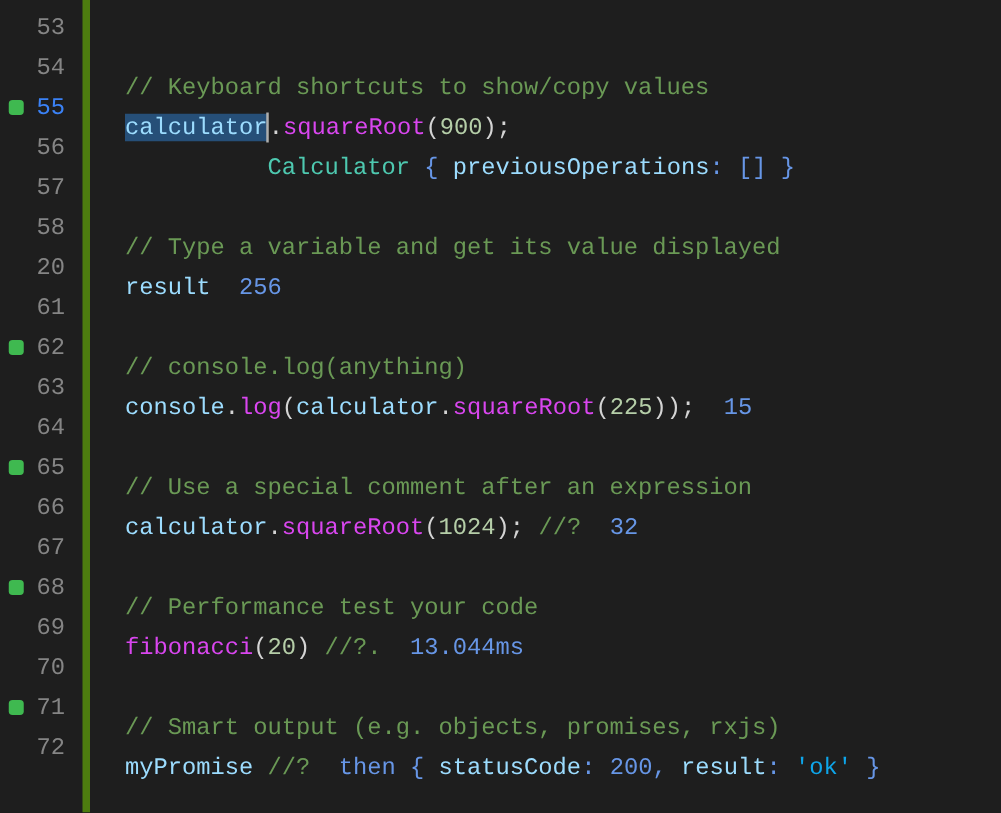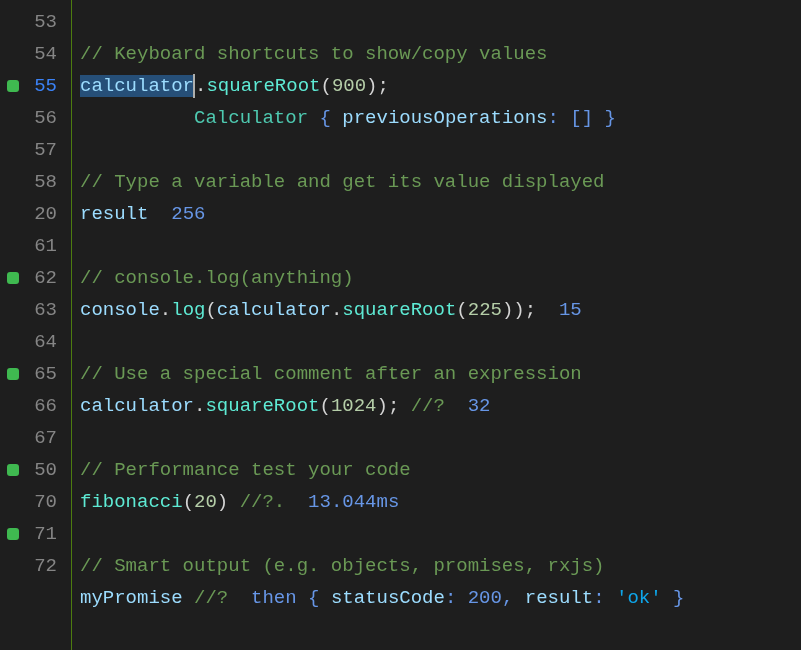--- a/index.html
+++ b/index.html
@@ -12,21 +12,21 @@
     overflow: hidden;
   }
   .editor {
     display: flex;
     height: 100%;
   }
   .gutter {
     width: 72px;
     flex-shrink: 0;
     background: #1e1e1e;
-    border-right: 1px solid #4d7c0f;
+    border-right: 6px solid #4d7c0f;
     padding-top: 6px;
   }
   .gutter-row {
     height: 32px;
     display: flex;
     align-items: center;
     justify-content: flex-end;
     padding-right: 14px;
     position: relative;
   }
@@ -42,33 +42,34 @@
     left: 7px;
     top: 50%;
     transform: translateY(-50%);
     width: 12px;
     height: 12px;
     background: #3fb950;
     border-radius: 3px;
   }
   .code-area {
     flex: 1;
-    padding-top: 6px;
+    padding-top: 22px;
     padding-left: 8px;
     white-space: pre;
     overflow: hidden;
+    margin-left: 20px;
   }
   .code-row {
     height: 32px;
     display: flex;
     align-items: center;
   }
   .tok-comment { color: #6a9955; }
   .tok-ident   { color: #9cdcfe; }
-  .tok-method  { color: #5eead4; }
+  .tok-method  { color: #d946ef; }
   .tok-number  { color: #b5cea8; }
   .tok-punct   { color: #d4d4d4; }
   .tok-class   { color: #4ec9b0; }
   .tok-output  { color: #6796e6; }
   .tok-string  { color: #0ea5e9; }
   .selected {
     background: #264f78;
   }
   .cursor {
     display: inline-block;
@@ -124,21 +125,24 @@
         <span class="line-number">65</span>
       </div>
       <div class="gutter-row">
         <span class="line-number">66</span>
       </div>
       <div class="gutter-row">
         <span class="line-number">67</span>
       </div>
       <div class="gutter-row">
         <div class="gutter-marker"></div>
-        <span class="line-number">50</span>
+        <span class="line-number">68</span>
+      </div>
+      <div class="gutter-row">
+        <span class="line-number">69</span>
       </div>
       <div class="gutter-row">
         <span class="line-number">70</span>
       </div>
       <div class="gutter-row">
         <div class="gutter-marker"></div>
         <span class="line-number">71</span>
       </div>
       <div class="gutter-row">
         <span class="line-number">72</span>

